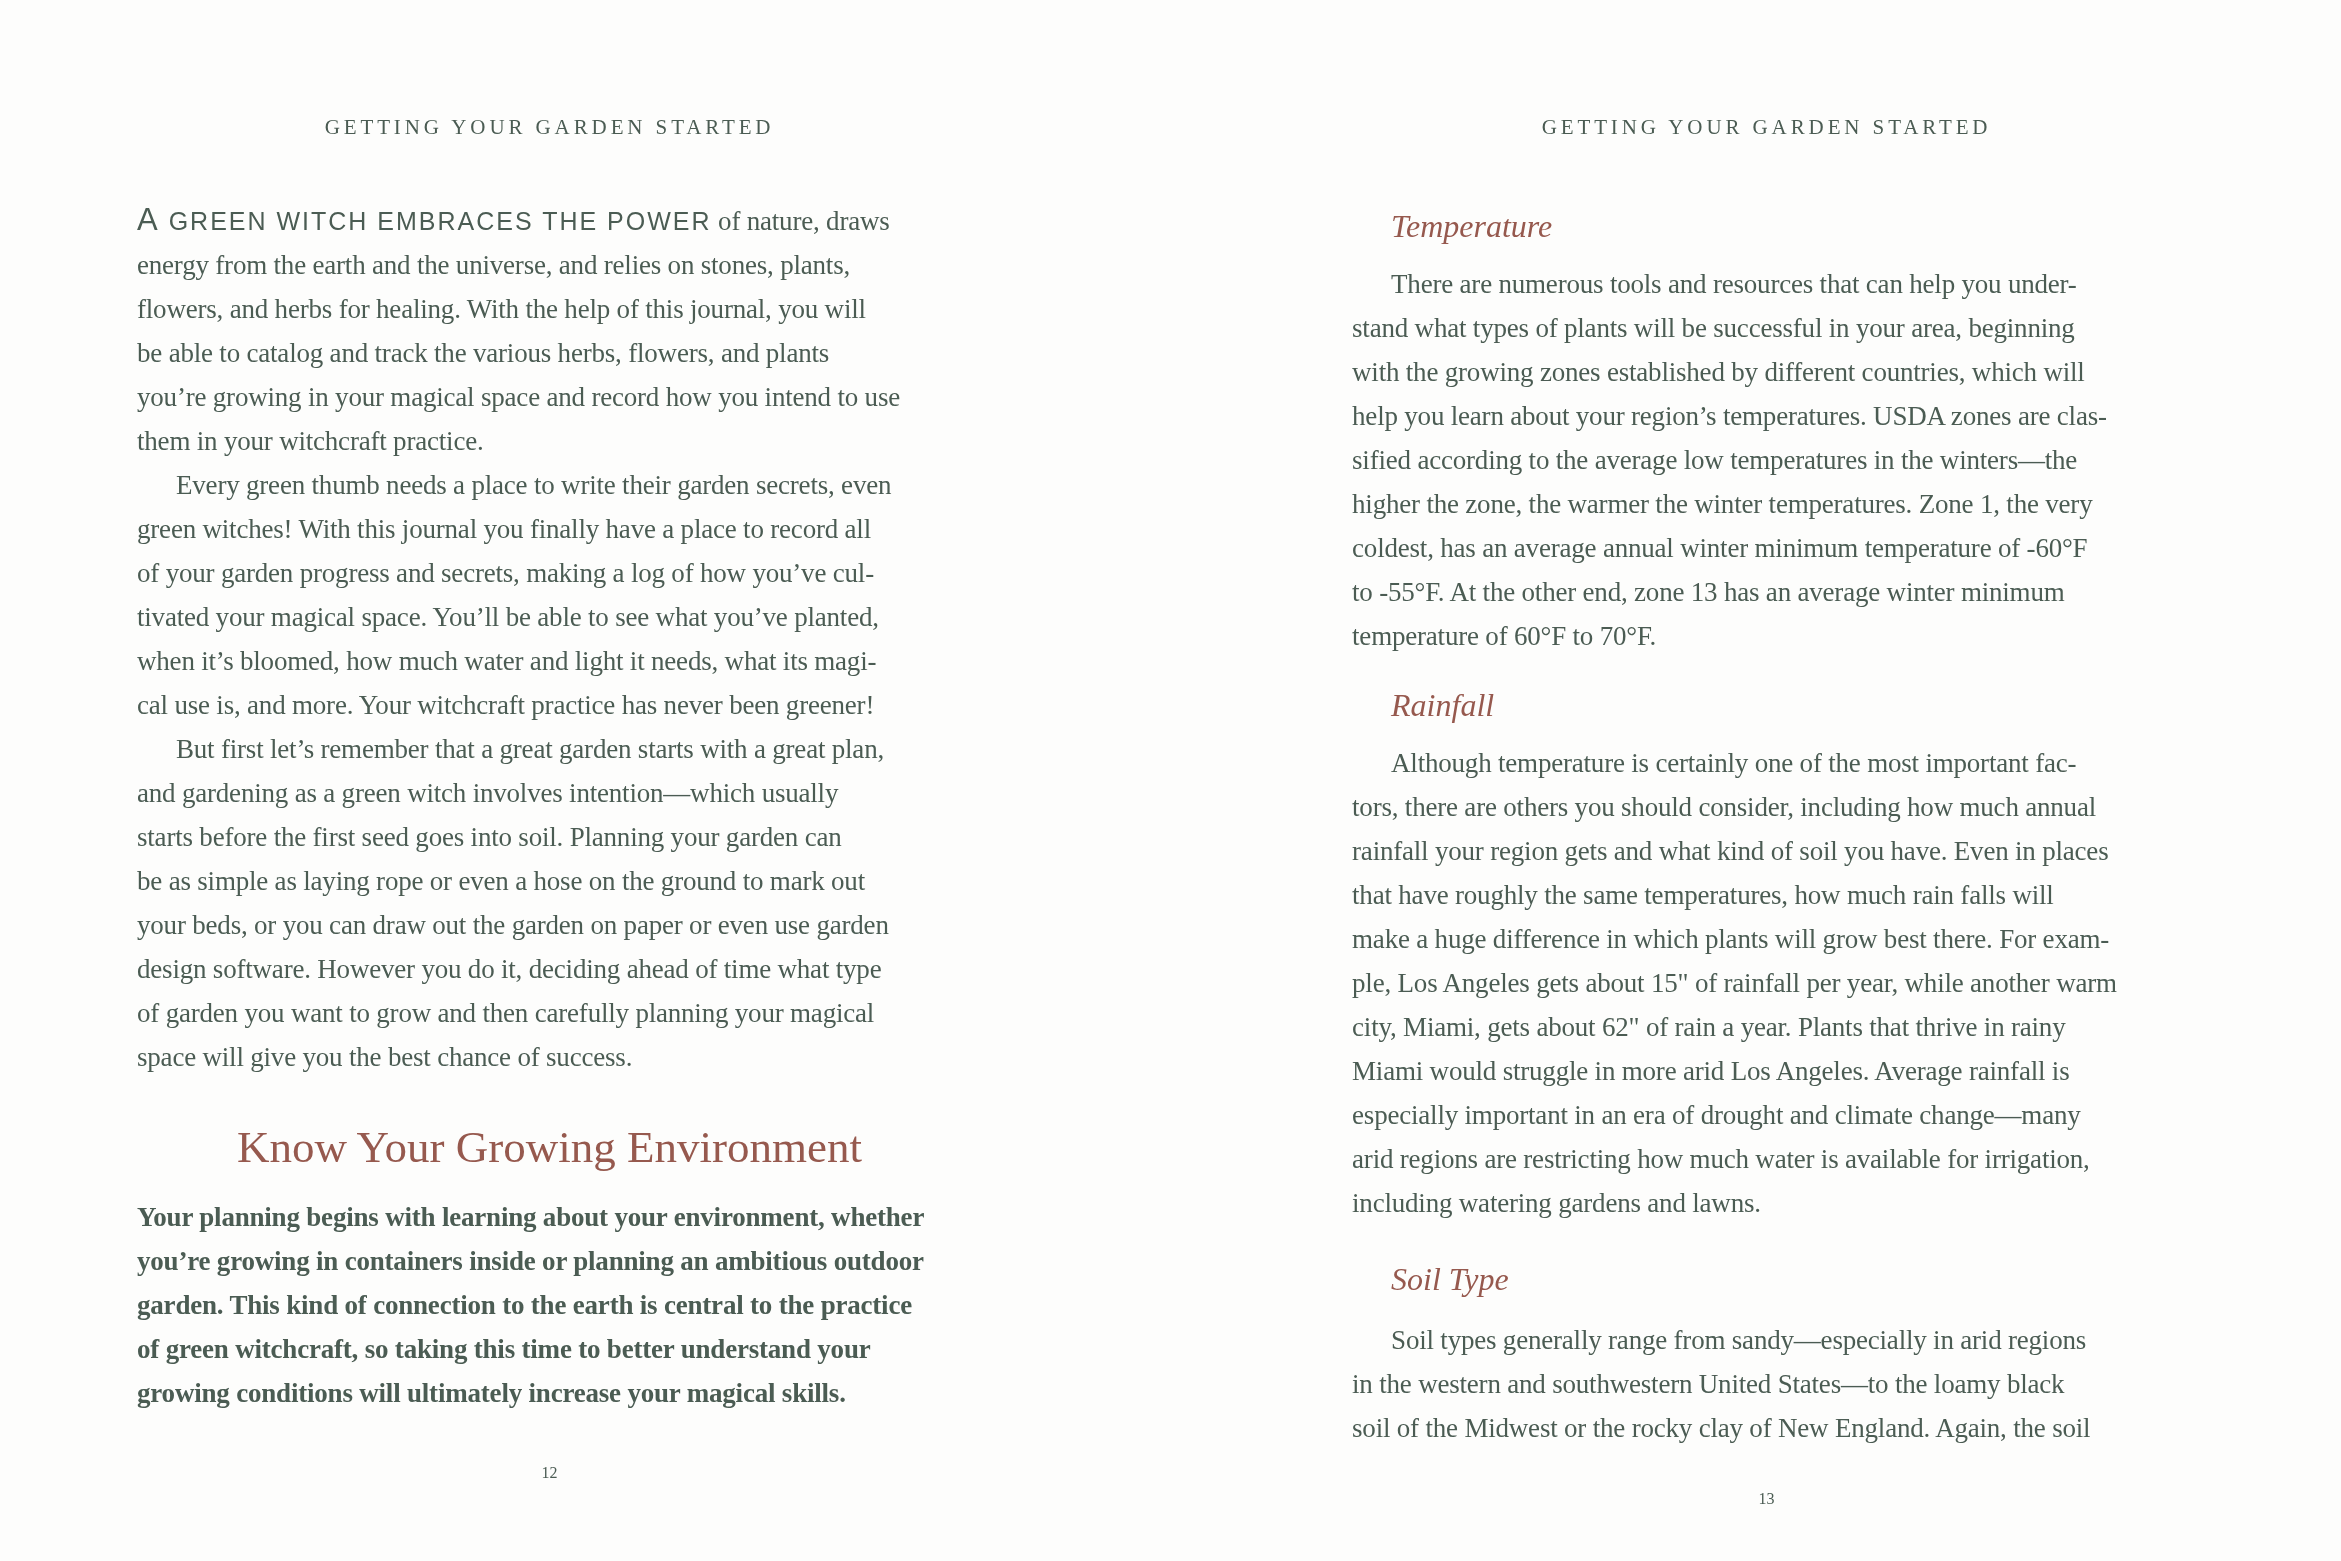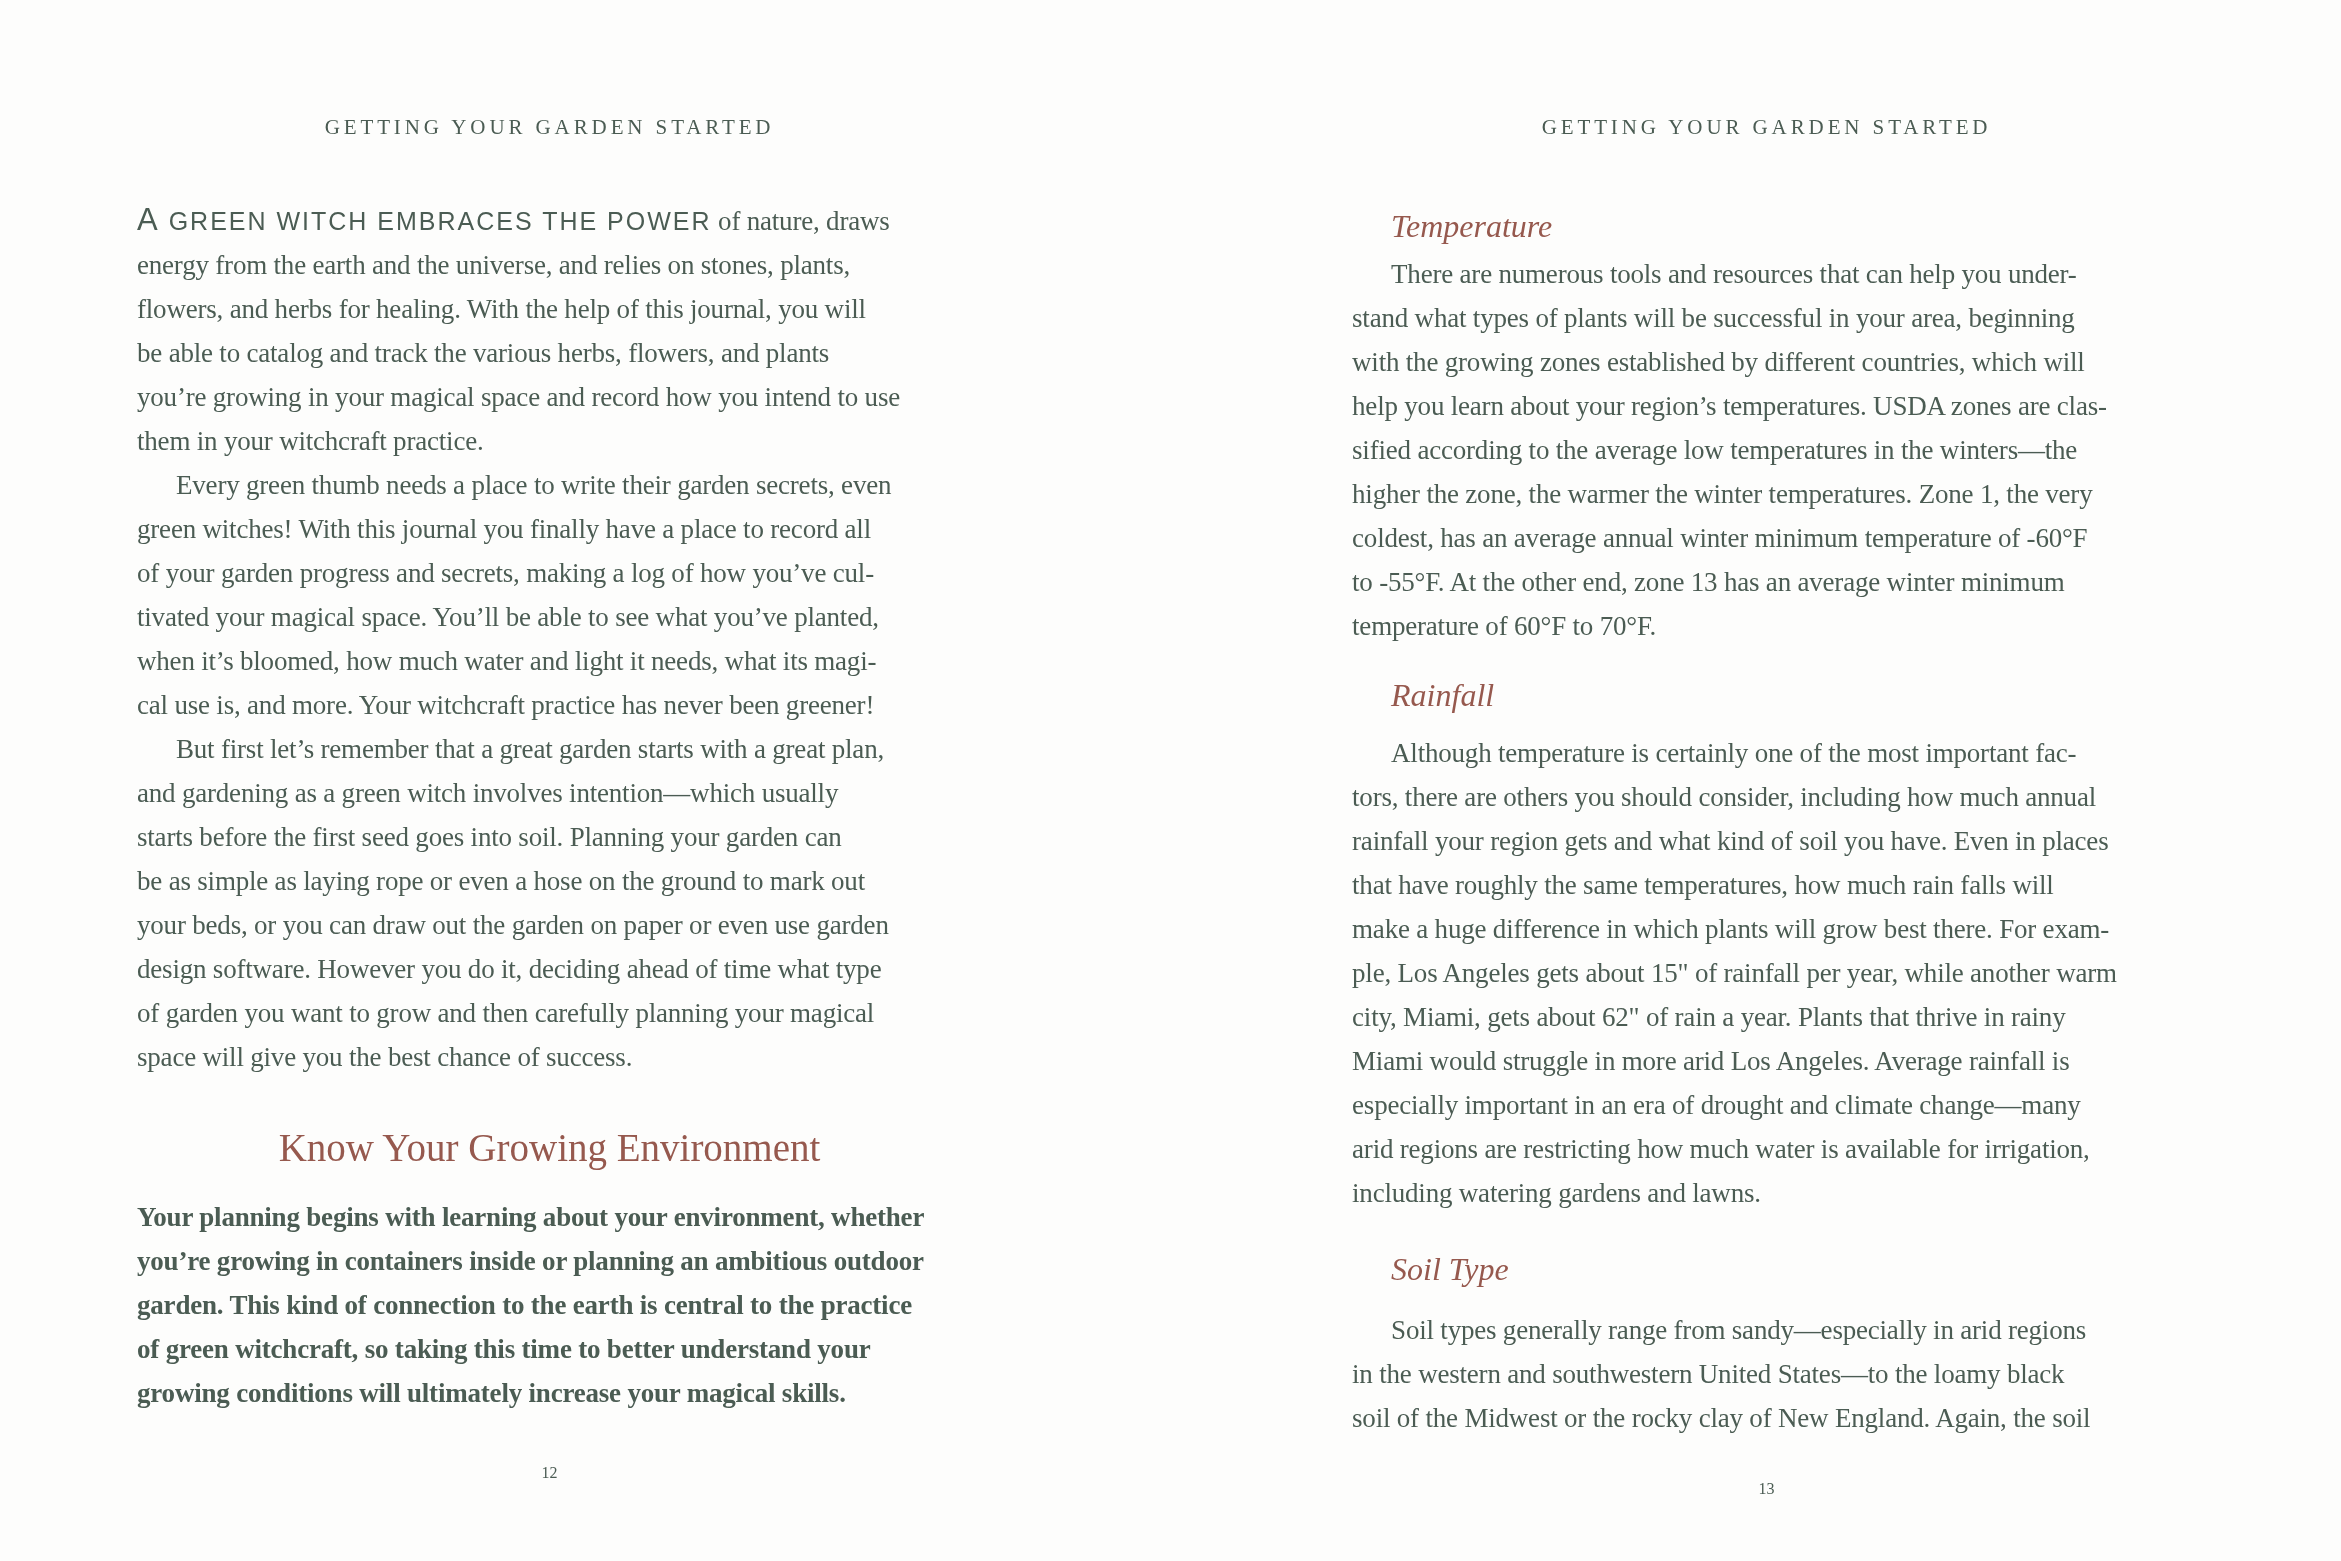--- a/index.html
+++ b/index.html
@@ -52,42 +52,42 @@
     letter-spacing: 2px;
   }
   .leadin-caps {
     font-family: "Liberation Sans", sans-serif;
     font-size: 25px;
     letter-spacing: 2px;
   }
 
   .section-heading {
     margin: 39px 0 0 0;
-    font-size: 39px;
+    font-size: 45px;
     line-height: 59px;
     font-weight: normal;
     text-align: center;
     color: #96594e;
   }
   .closing-para { margin-top: 17.6px; font-weight: bold; }
 
   .subhead {
     margin: 0;
     padding-left: 39px;
     font-size: 32px;
     line-height: 46px;
     font-style: italic;
     font-weight: normal;
     color: #96594e;
   }
   .subhead-temperature { margin-top: 59px; }
   .subhead-rainfall    { margin-top: 24px; }
   .subhead-soil        { margin-top: 31px; }
 
-  .sect-body-temperature { margin-top: 3px; }
+  .sect-body-temperature { margin-top: 13px; }
   .sect-body-rainfall    { margin-top: 13px; }
   .sect-body-soil        { margin-top: 16.3px; }
 
   .page-number {
     font-size: 16px;
     line-height: 39px;
     text-align: center;
     color: #4b5c53;
   }
   .page-number-left  { margin-top: 38px; }

